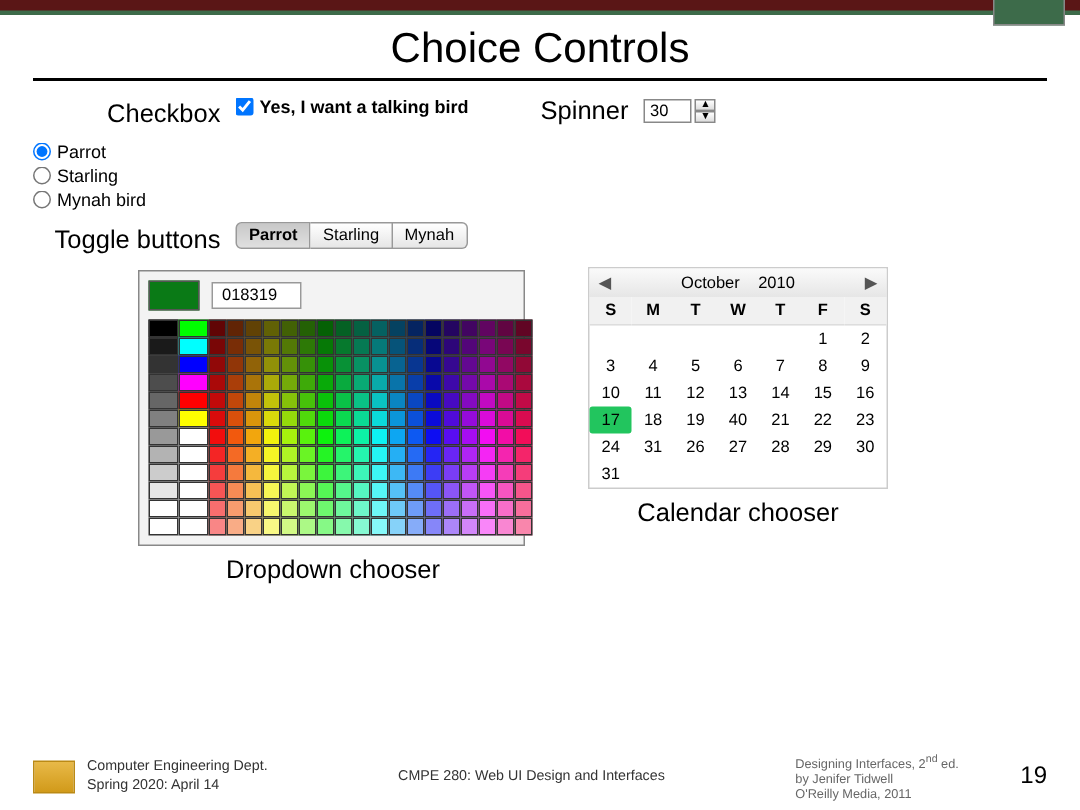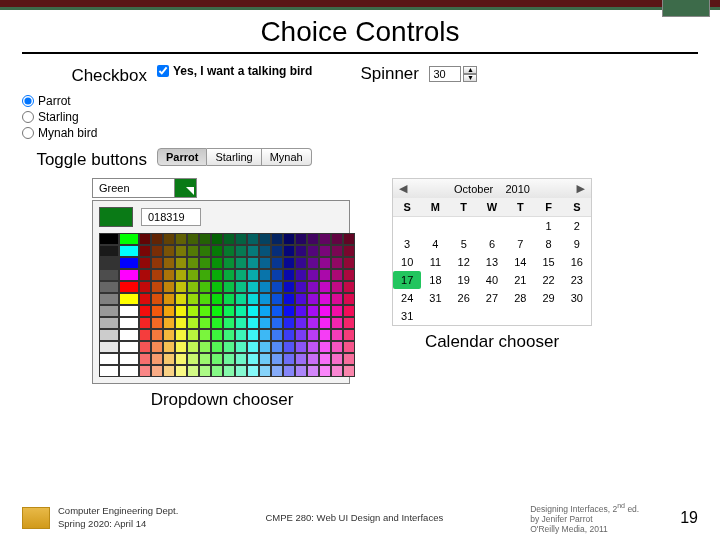--- a/index.html
+++ b/index.html
@@ -234,24 +234,20 @@
     <div class="lbl">Toggle buttons</div>
     <div class="example toggle-group">
       <button class="active">Parrot</button>
       <button>Starling</button>
       <button>Mynah</button>
     </div>
   </div>
 
   <div class="choosers">
     <div class="dropdown-demo">
-      <div class="dd-top">
-        <span class="txt">Green</span>
-        <span class="swatch"></span>
-      </div>
       <div class="picker-panel">
         <div class="picker-top">
           <div class="bigswatch"></div>
           <div class="hexbox">018319</div>
         </div>
         <div class="grid" id="color-grid">
             <div class="cell" style="background: rgb(0, 0, 0);"></div>
             <div class="cell" style="background: rgb(0, 255, 0);"></div>
             <div class="cell" style="background: rgb(97, 5, 5);"></div>
             <div class="cell" style="background: rgb(97, 36, 5);"></div>
@@ -567,17 +563,17 @@
   <div class="sjsu"></div>
   <div class="left">
     <div>Computer Engineering Dept.</div>
     <div>Spring 2020: April 14</div>
   </div>
   <div class="center">
     <div>CMPE 280: Web UI Design and Interfaces</div>
   </div>
   <div class="right">
     <span>Designing Interfaces, 2</span><sup>nd</sup><span> ed.</span><br>
-    <span>by Jenifer Parrot</span><br>
+    <span>by Jenifer Tidwell</span><br>
     <span>O'Reilly Media, 2011</span>
   </div>
   <div class="pagenum">19</div>
 </div>
 
 </body></html>

